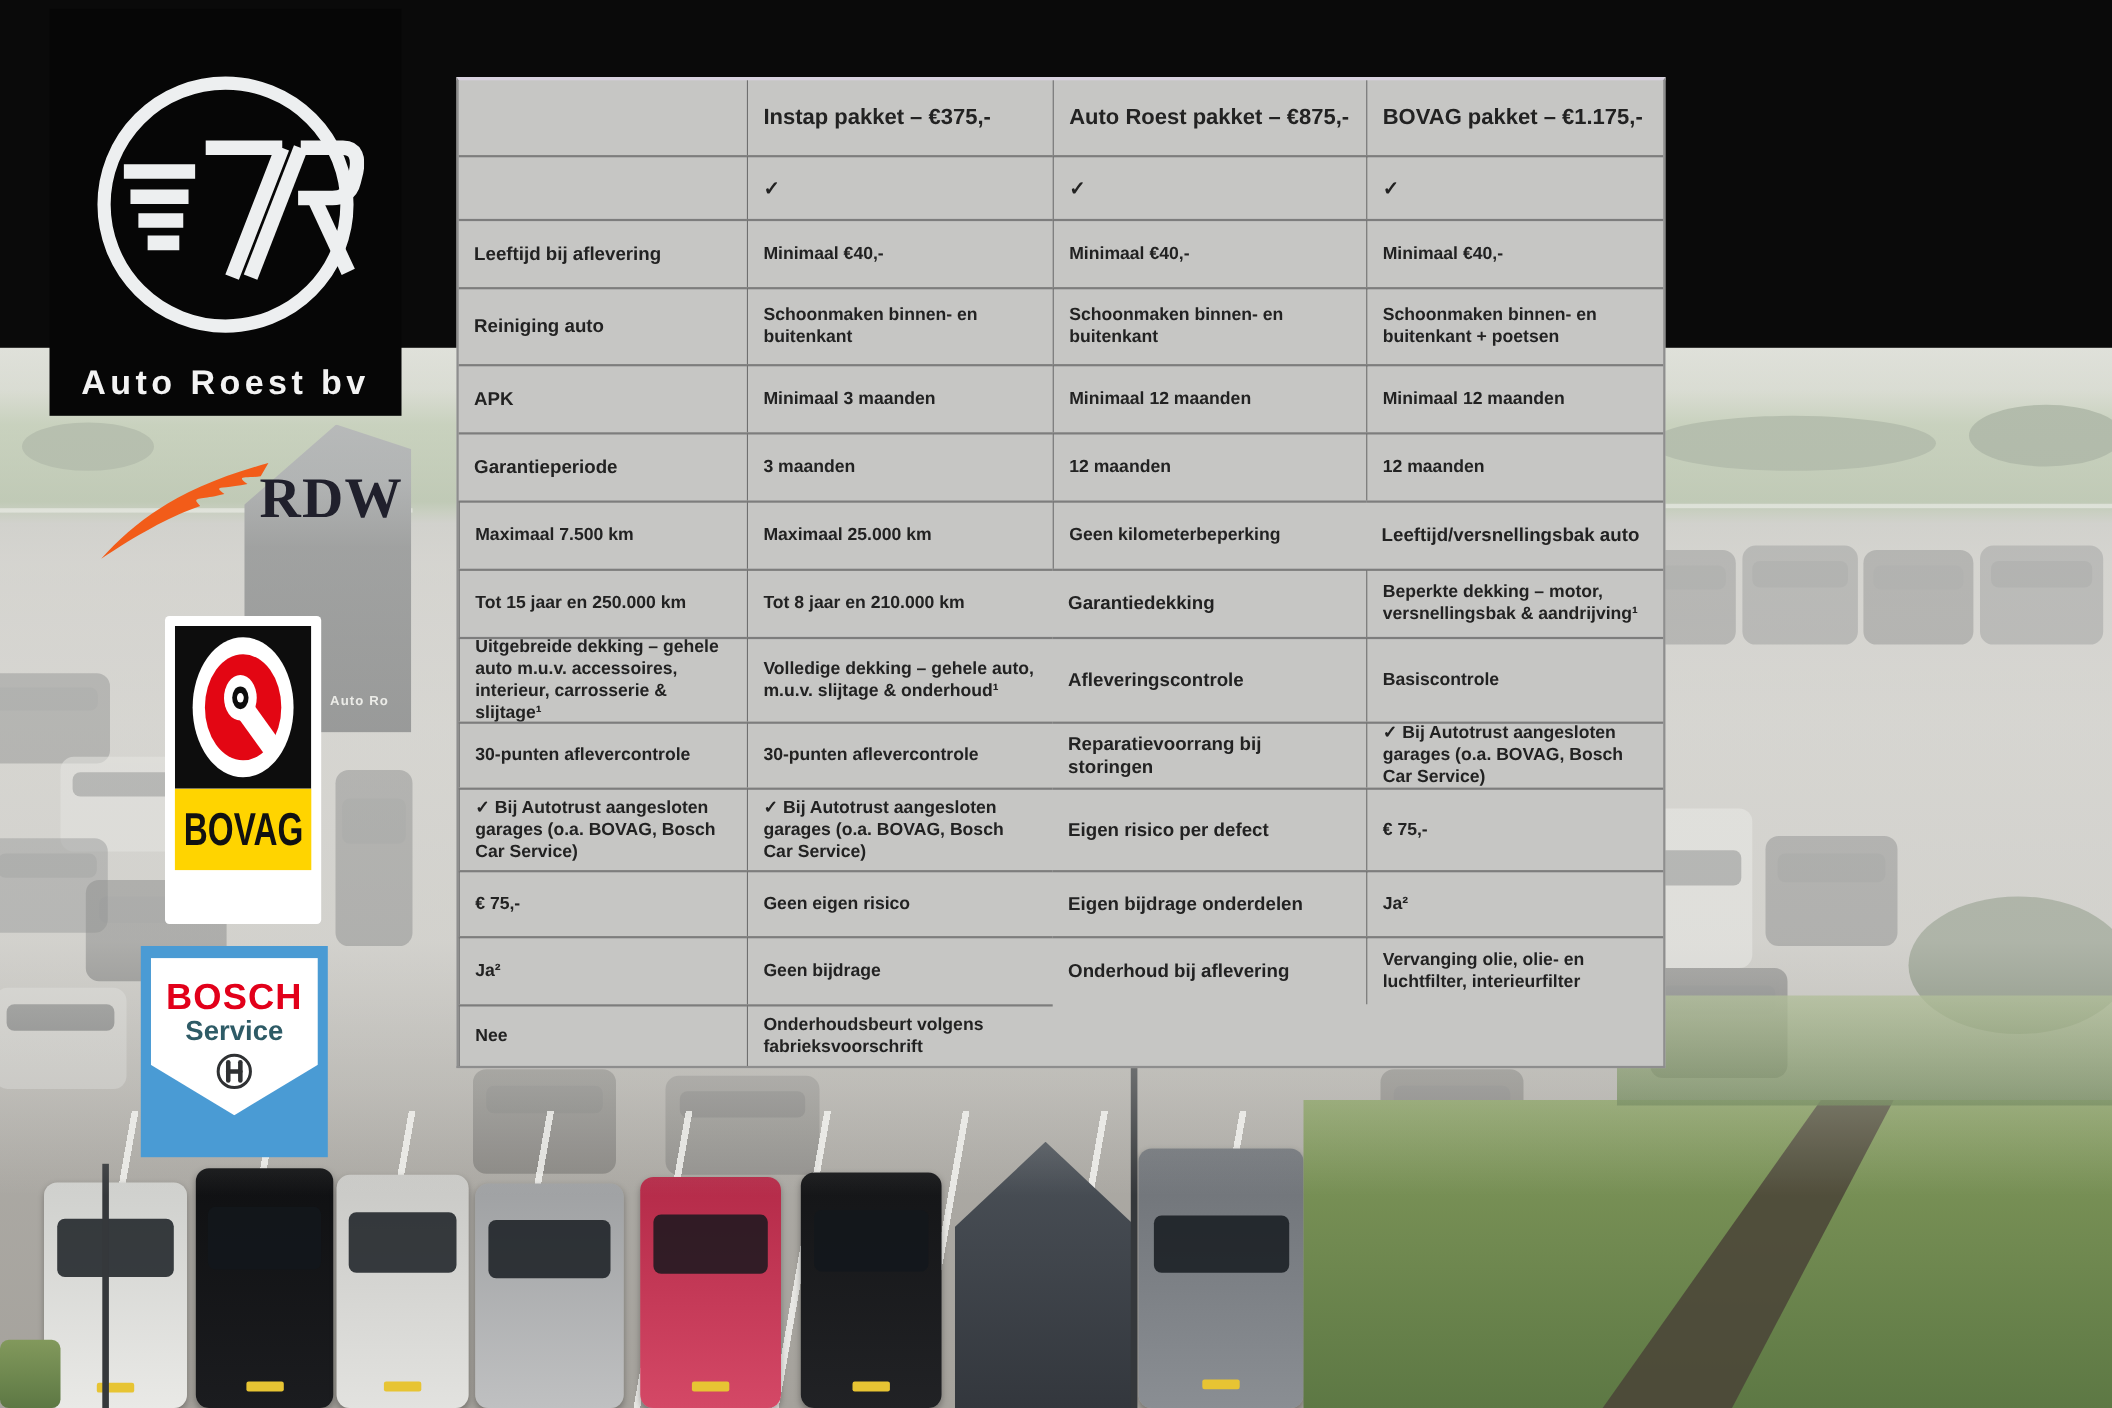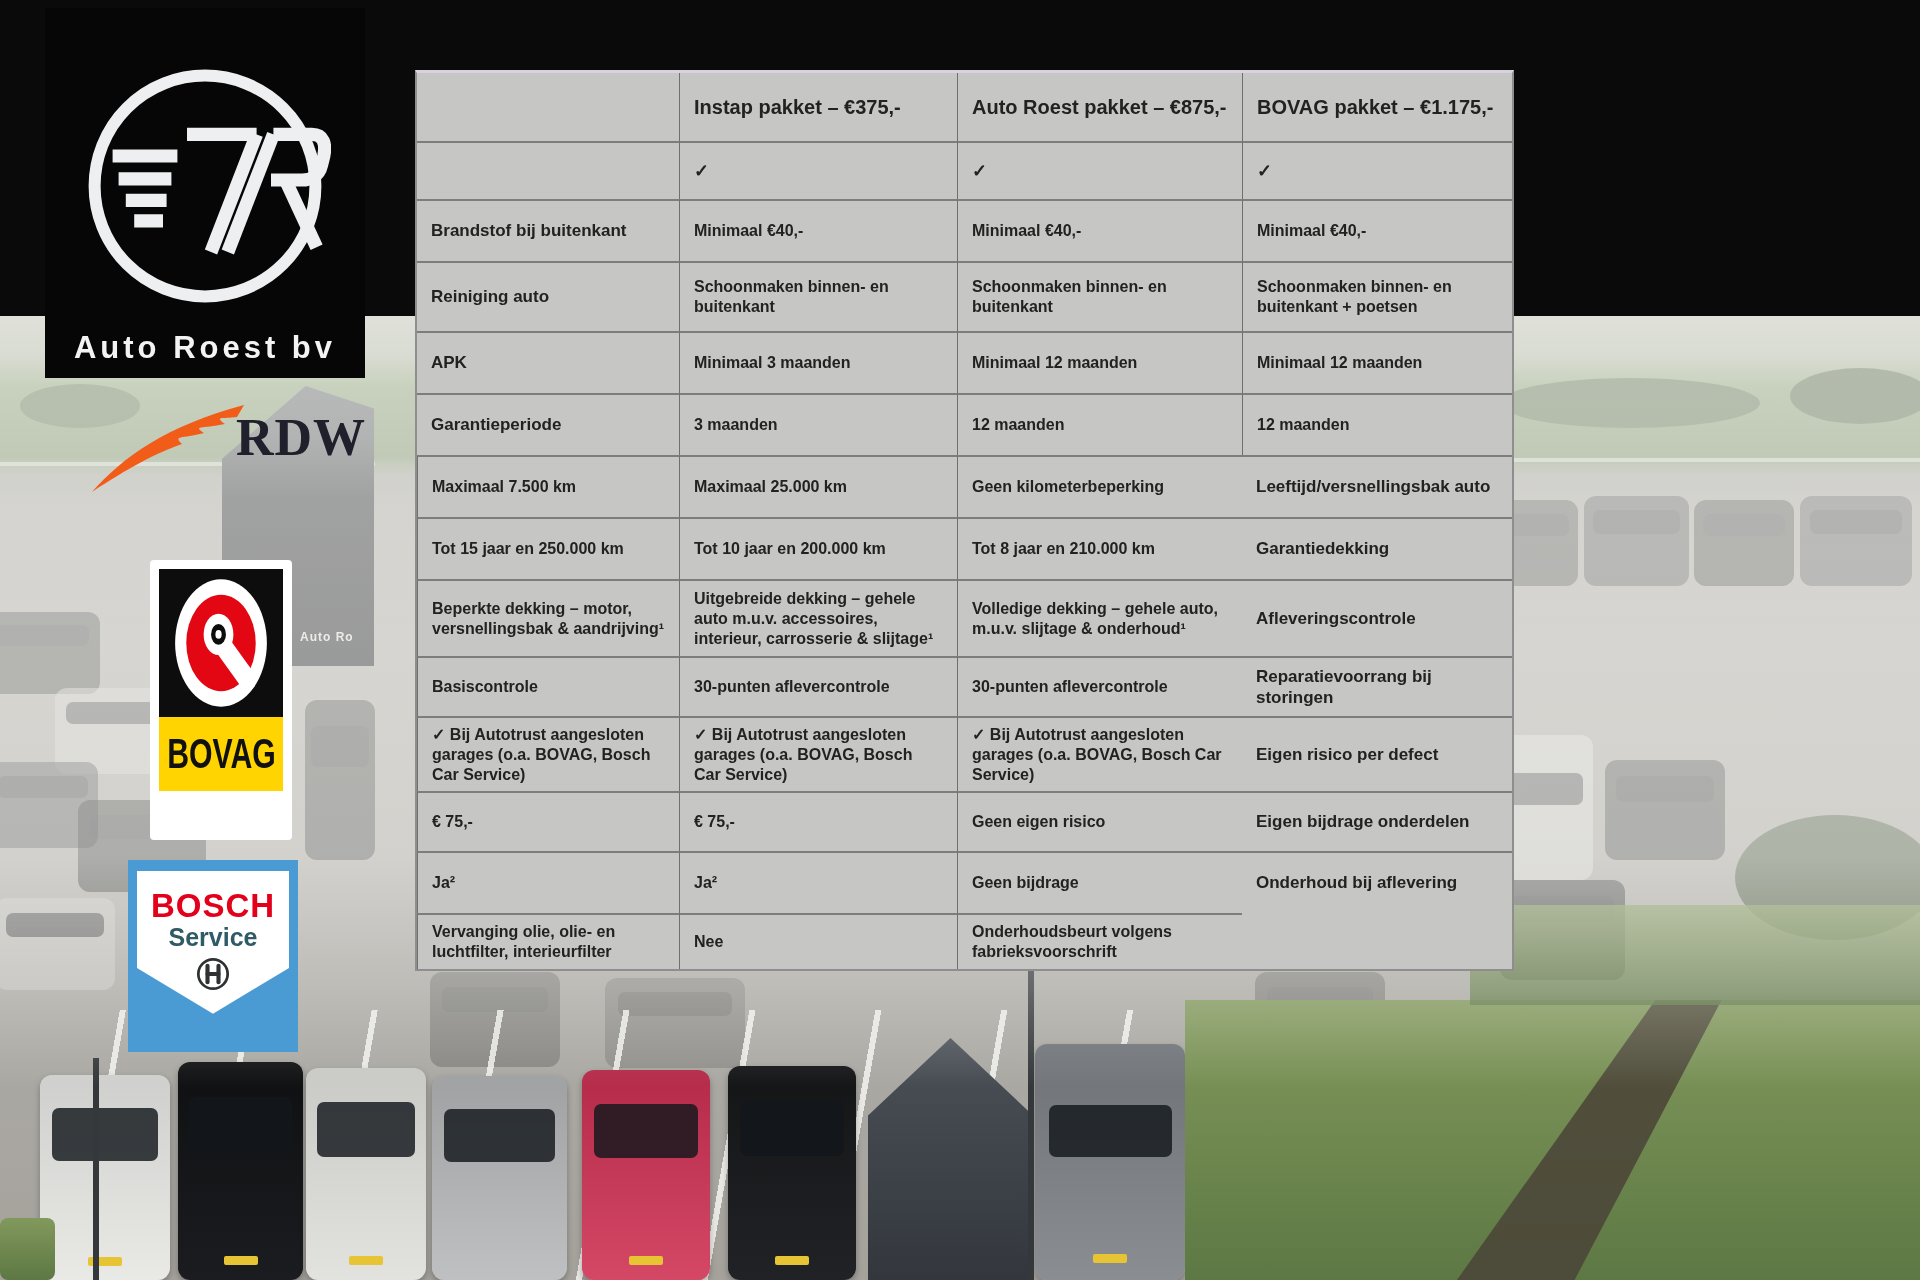--- a/index.html
+++ b/index.html
@@ -38,21 +38,21 @@
       rgba(238,238,234,.25) 70%,rgba(238,238,234,0) 80%);}
 
   
   .top-band{position:absolute;left:0;top:0;width:1920px;height:316px;background:#0a0a0a;z-index:3;}
   .brand-panel{position:absolute;left:45px;top:8px;width:320px;height:370px;background:#060606;z-index:4;}
   .brand-logo{position:absolute;left:50%;top:52px;width:252px;height:252px;margin-left:-126px;}
   .brand-name{position:absolute;left:0;right:0;bottom:12px;text-align:center;color:#f3f3f3;
     font-size:31px;font-weight:bold;letter-spacing:4px;}
 
   
-  .rdw{position:absolute;left:88px;top:392px;width:320px;height:105px;z-index:4;}
+  .rdw{position:absolute;left:88px;top:408px;width:320px;height:105px;z-index:4;}
   .rdw svg{position:absolute;left:0;top:8px;width:160px;height:95px;}
   .rdw-text{position:absolute;left:148px;top:16px;font-family:"Liberation Serif",serif;
     font-size:52px;font-weight:600;color:#20202c;letter-spacing:1px;}
 
   .bovag{position:absolute;left:150px;top:560px;width:142px;height:280px;background:#fff;
     border-radius:4px;padding:9px;z-index:4;}
   .bovag-emblem{display:block;width:100%;height:148px;}
   .bovag-band{width:100%;height:74px;background:var(--bovag-yellow);display:flex;
     align-items:center;justify-content:center;}
   .bovag-word{font-size:42px;font-weight:800;color:#111;transform:scaleX(.72);letter-spacing:0;}
@@ -196,42 +196,41 @@
 
   <div class="pkg-table" id="pkgTable" style="grid-template-rows: 68px 58px 62px 70px 62px 62px 62px 62px 77px 60px 75px 60px 62px 56px; margin-left: 40px;">
       <div class="cell hcell first"></div>
       <div class="cell hcell first vline">Instap pakket – €375,-</div>
       <div class="cell hcell first vline">Auto Roest pakket – €875,-</div>
       <div class="cell hcell first vline">BOVAG pakket – €1.175,-</div>
       <div class="cell lcell"></div>
       <div class="cell vcell check vline">✓</div>
       <div class="cell vcell check vline">✓</div>
       <div class="cell vcell check vline">✓</div>
-      <div class="cell lcell">Brandstof bij buitenkant</div>
+      <div class="cell lcell">Leeftijd bij aflevering</div>
       <div class="cell vcell vline">Minimaal €40,-</div>
       <div class="cell vcell vline">Minimaal €40,-</div>
       <div class="cell vcell vline">Minimaal €40,-</div>
       <div class="cell lcell">Reiniging auto</div>
       <div class="cell vcell vline">Schoonmaken binnen- en buitenkant</div>
       <div class="cell vcell vline">Schoonmaken binnen- en buitenkant</div>
       <div class="cell vcell vline">Schoonmaken binnen- en buitenkant + poetsen</div>
       <div class="cell lcell">APK</div>
       <div class="cell vcell vline">Minimaal 3 maanden</div>
       <div class="cell vcell vline">Minimaal 12 maanden</div>
       <div class="cell vcell vline">Minimaal 12 maanden</div>
       <div class="cell lcell">Garantieperiode</div>
       <div class="cell vcell vline">3 maanden</div>
       <div class="cell vcell vline">12 maanden</div>
       <div class="cell vcell vline">12 maanden</div>
       <div class="cell vcell vline">Maximaal 7.500 km</div>
       <div class="cell vcell vline">Maximaal 25.000 km</div>
       <div class="cell vcell vline">Geen kilometerbeperking</div>
       <div class="cell lcell">Leeftijd/versnellingsbak auto</div>
       <div class="cell vcell vline">Tot 15 jaar en 250.000 km</div>
-      <div class="cell vcell vline">Tot 10 jaar en 200.000 km</div>
       <div class="cell vcell vline">Tot 8 jaar en 210.000 km</div>
       <div class="cell lcell">Garantiedekking</div>
       <div class="cell vcell vline">Beperkte dekking – motor, versnellingsbak &amp; aandrijving¹</div>
       <div class="cell vcell vline">Uitgebreide dekking – gehele auto m.u.v. accessoires, interieur, carrosserie &amp; slijtage¹</div>
       <div class="cell vcell vline">Volledige dekking – gehele auto, m.u.v. slijtage &amp; onderhoud¹</div>
       <div class="cell lcell">Afleveringscontrole</div>
       <div class="cell vcell vline">Basiscontrole</div>
       <div class="cell vcell vline">30-punten aflevercontrole</div>
       <div class="cell vcell vline">30-punten aflevercontrole</div>
       <div class="cell lcell">Reparatievoorrang bij storingen</div>

